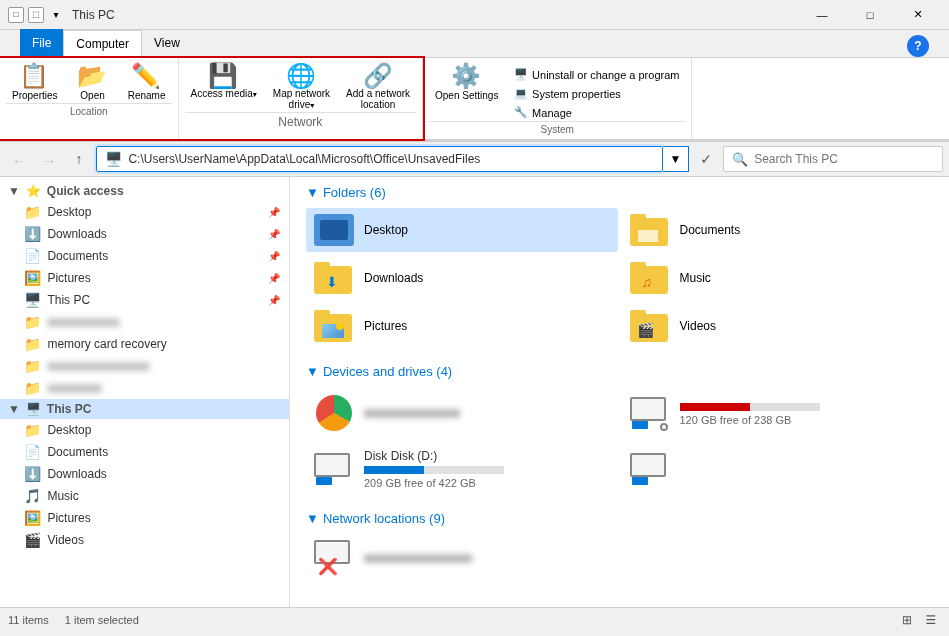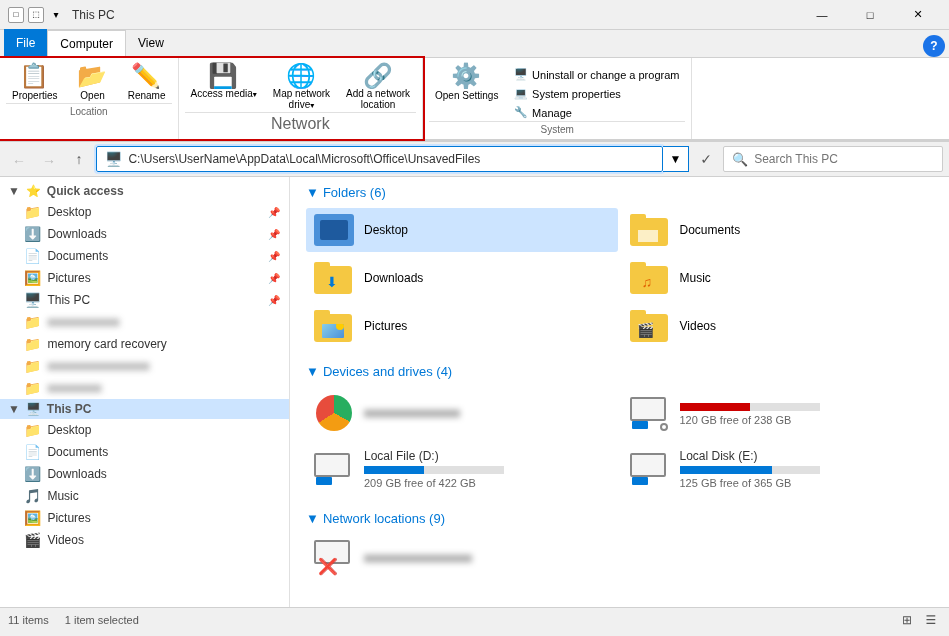--- a/index.html
+++ b/index.html
@@ -8,21 +8,21 @@
     
     .title-bar { height: 30px; background: #f0f0f0; display: flex; align-items: center; padding: 0 8px; border-bottom: 1px solid #d0d0d0; }
     .title-bar-icons { display: flex; gap: 4px; margin-right: 8px; }
     .title-icon { width: 16px; height: 16px; border: 1px solid #999; border-radius: 2px; background: white; display: flex; align-items: center; justify-content: center; font-size: 8px; }
     .title-text { flex: 1; font-size: 12px; color: #333; }
     .window-controls { display: flex; gap: 2px; }
     .win-btn { width: 46px; height: 30px; display: flex; align-items: center; justify-content: center; font-size: 11px; cursor: pointer; background: transparent; border: none; }
 
     
     .ribbon { background: #f0f0f0; border-bottom: 1px solid #d0d0d0; }
-    .ribbon-tabs { display: flex; align-items: flex-end; padding: 0 4px; height: 28px; border-bottom: 1px solid #d0d0d0; }
+    .ribbon-tabs { display: flex; align-items: flex-end; padding: 0 20px; height: 28px; border-bottom: 1px solid #d0d0d0; }
     .ribbon-tab { padding: 4px 12px; font-size: 12px; cursor: pointer; height: 28px; display: flex; align-items: center; }
     .ribbon-tab.active { background: white; border: 1px solid #d0d0d0; border-bottom: 1px solid white; margin-bottom: -1px; }
     .ribbon-help { margin-left: auto; width: 22px; height: 22px; border-radius: 50%; background: #1a73e8; color: white; display: flex; align-items: center; justify-content: center; font-size: 12px; font-weight: bold; }
 
     .ribbon-btn { display: flex; flex-direction: column; align-items: center; padding: 2px 6px; cursor: pointer; border-radius: 3px; min-width: 50px; }
     .ribbon-btn .btn-icon { font-size: 28px; line-height: 1; }
     .ribbon-btn .btn-label { font-size: 10px; text-align: center; margin-top: 2px; white-space: nowrap; }
 
     .ribbon-btn-small { display: flex; align-items: center; gap: 4px; padding: 2px 6px; cursor: pointer; border-radius: 3px; font-size: 11px; white-space: nowrap; }
 
@@ -140,21 +140,21 @@
         </div>
         <div class="ribbon-btn">
           <div class="btn-icon" style="font-size:24px;">🌐</div>
           <div style="font-size:10px;text-align:center;">Map network<br>drive<span style="font-size:8px;">▾</span></div>
         </div>
         <div class="ribbon-btn">
           <div class="btn-icon" style="font-size:24px;">🔗</div>
           <div style="font-size:10px;text-align:center;">Add a network<br>location</div>
         </div>
       </div>
-      <div style="text-align:center;font-size:16px;color:#666;border-top:1px solid #e0e0e0;padding-top:2px;">Network</div>
+      <div style="text-align:center;font-size:12px;color:#666;border-top:1px solid #e0e0e0;padding-top:2px;">Network</div>
     </div>
 
     <div style="display:flex;flex-direction:column;border-right:1px solid #e0e0e0;padding:4px 6px;">
       <div style="display:flex;gap:4px;align-items:flex-start;">
         <div class="ribbon-btn">
           <div class="btn-icon" style="font-size:24px;">⚙️</div>
           <div class="btn-label">Open Settings</div>
         </div>
         <div style="display:flex;flex-direction:column;gap:2px;justify-content:flex-start;padding-top:4px;">
           <div class="ribbon-btn-small">
@@ -390,41 +390,34 @@
           </div>
 
           <div class="drive-item">
             <div style="font-size:32px;">
               <div style="width:40px;height:32px;position:relative;">
                 <div style="width:36px;height:24px;border:2px solid #888;border-radius:2px;background:#f5f5f5;position:absolute;top:0;left:0;"></div>
                 <div style="width:16px;height:8px;background:#0078d7;border-radius:1px;position:absolute;bottom:0;left:2px;"></div>
               </div>
             </div>
             <div class="drive-info">
-              <div class="drive-name">Local File (D:)</div>
+              <div class="drive-name">Disk Disk (D:)</div>
               <div class="drive-bar-bg">
                 <div class="drive-bar-fill blue" style="width:43%;"></div>
               </div>
               <div class="drive-space">209 GB free of 422 GB</div>
             </div>
           </div>
 
           <div class="drive-item">
             <div style="font-size:32px;">
               <div style="width:40px;height:32px;position:relative;">
                 <div style="width:36px;height:24px;border:2px solid #888;border-radius:2px;background:#f5f5f5;position:absolute;top:0;left:0;"></div>
                 <div style="width:16px;height:8px;background:#0078d7;border-radius:1px;position:absolute;bottom:0;left:2px;"></div>
               </div>
-            </div>
-            <div class="drive-info">
-              <div class="drive-name">Local Disk (E:)</div>
-              <div class="drive-bar-bg">
-                <div class="drive-bar-fill blue" style="width:66%;"></div>
-              </div>
-              <div class="drive-space">125 GB free of 365 GB</div>
             </div>
           </div>
         </div>
       </div>
 
       <div class="grid-section">
         <div class="section-title">
           <span>▼</span>
           <span>Network locations (9)</span>
         </div>

